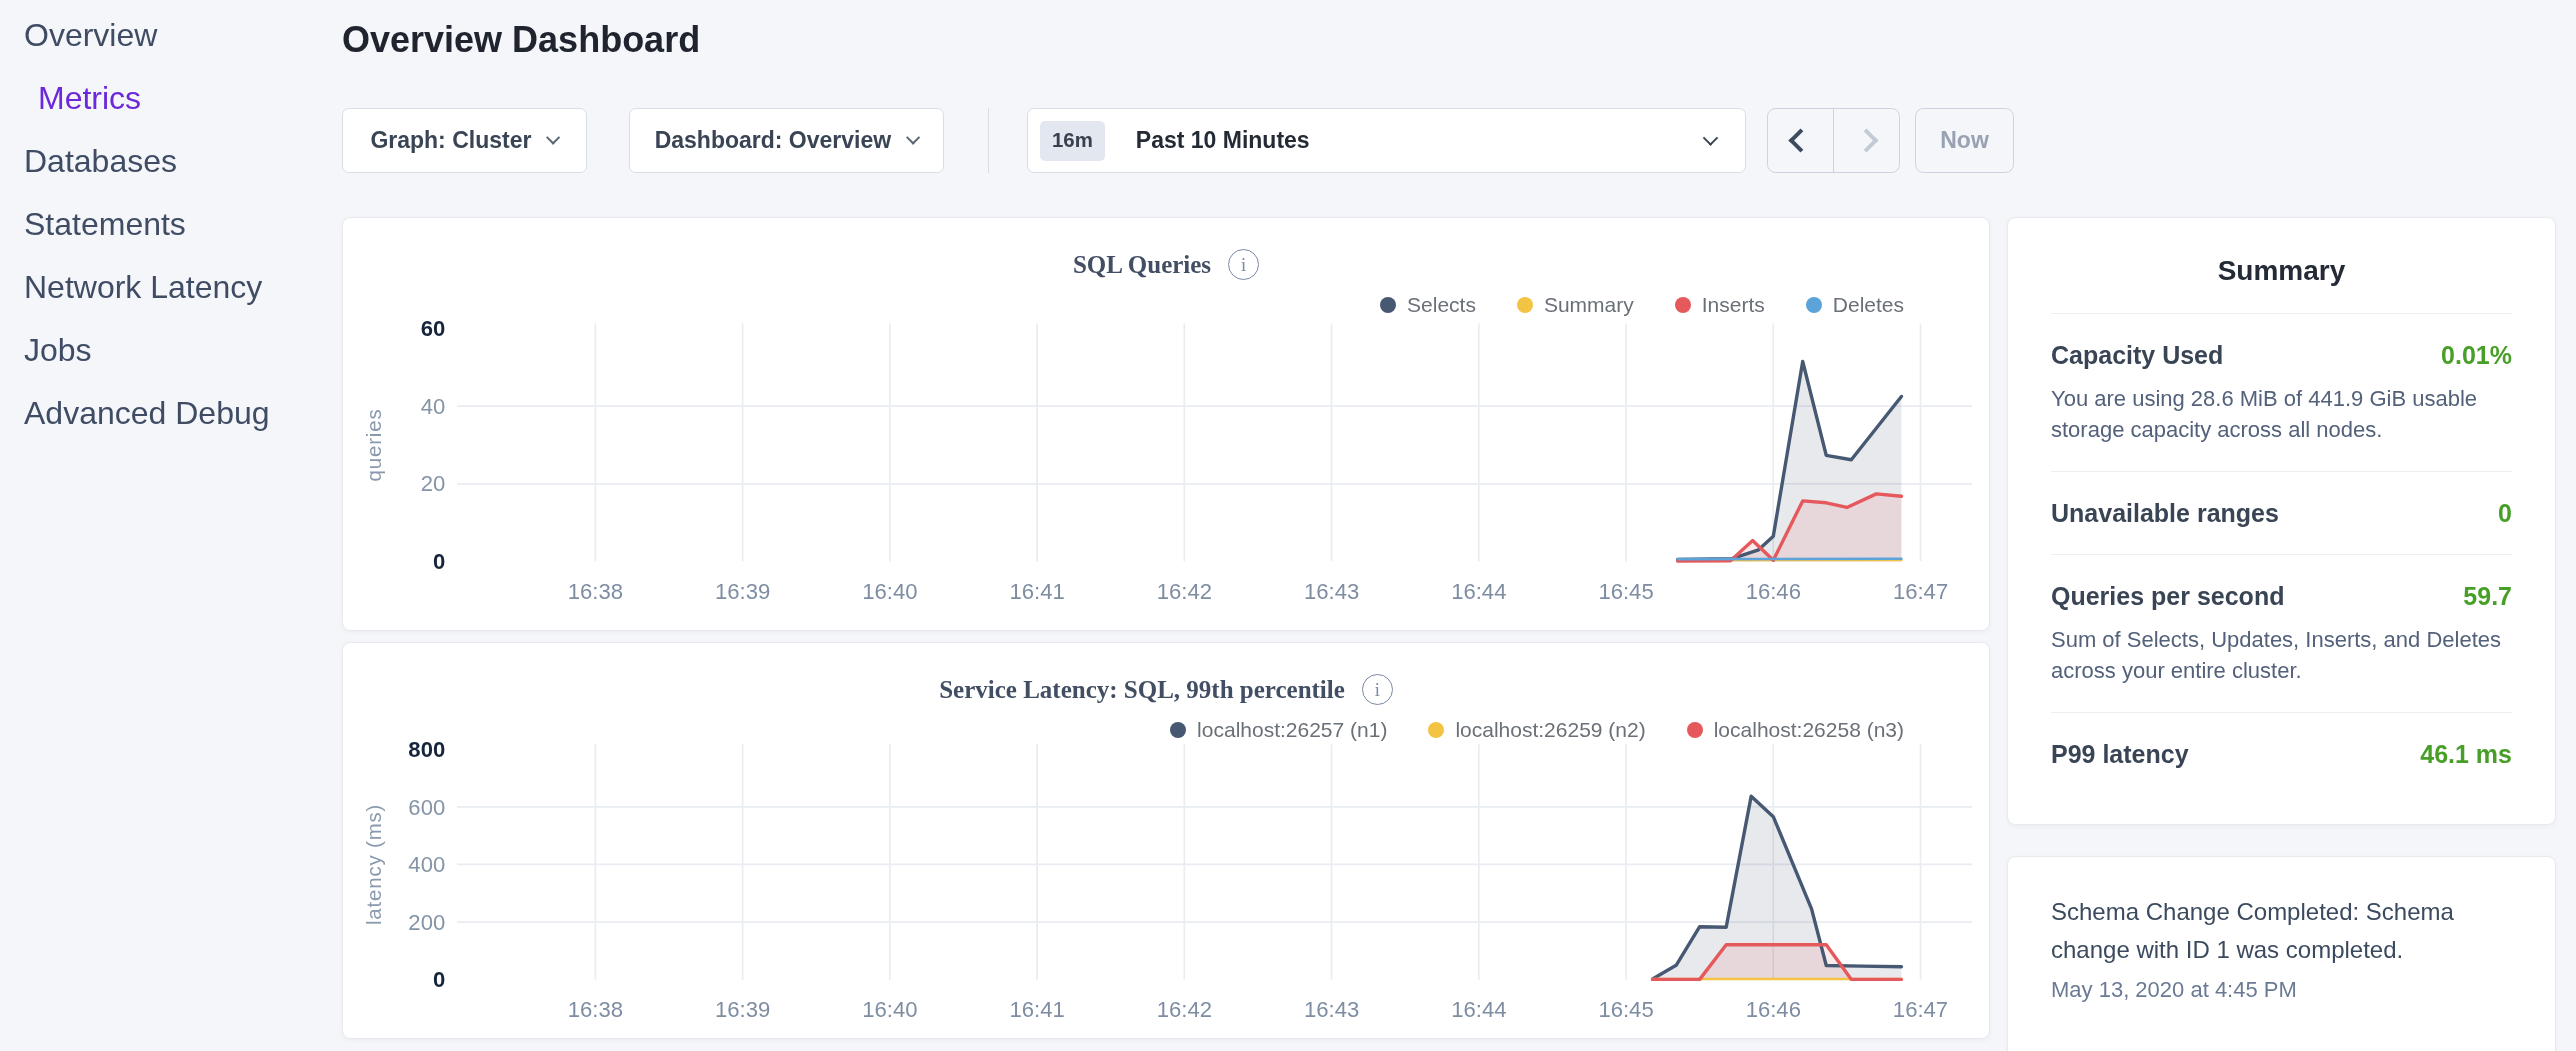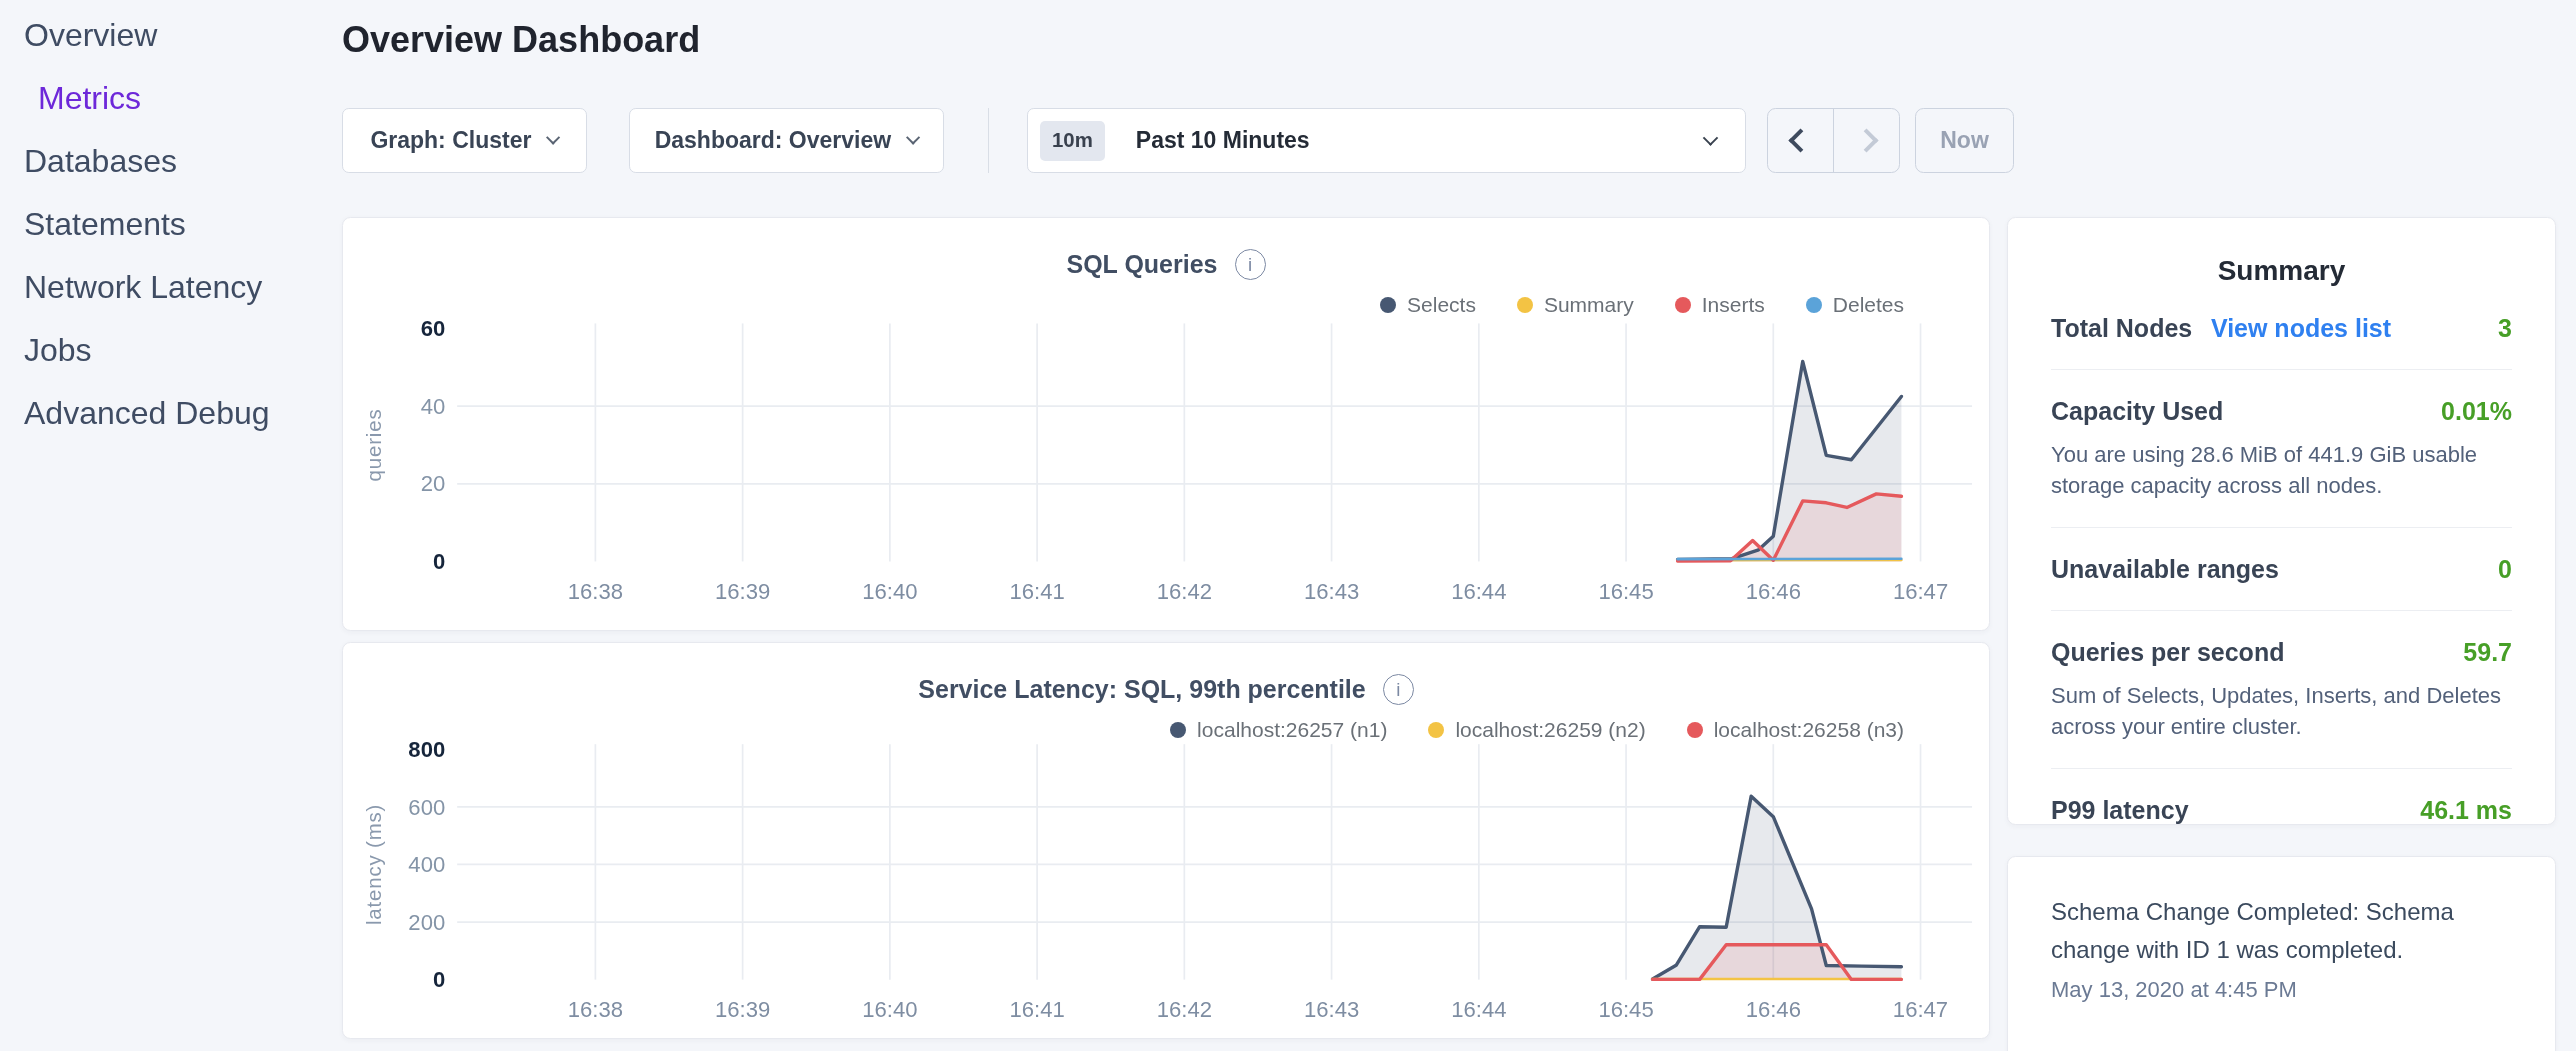--- a/index.html
+++ b/index.html
@@ -66,21 +66,21 @@
   
   .card {
     position:absolute; background:#ffffff;
     border:0.9px solid #e7e9ef; border-radius:8.5px;
     box-shadow:0 1.7px 5.1px rgba(40,50,70,0.04);
   }
   #chart-card-0 { left:0; top:217px; width:1648px; height:414px; }
   #chart-card-1 { left:0; top:642px; width:1648px; height:397px; }
   .chart-title-row {
     position:absolute; left:0; top:31px; width:100%;
-    display:flex; align-items:center; justify-content:center; gap:17px;
+    display:flex; align-items:center; justify-content:center; gap:17px;font-family:Liberation Serif, serif;
   }
   .chart-title { font-size:25px; font-weight:700; color:#414e63; }
   .info-icon {
     width:31px; height:31px; border:1.7px solid #7c89a3; border-radius:50%;
     display:flex; align-items:center; justify-content:center;
     font-size:18.7px; color:#7c89a3; font-weight:400; cursor:pointer;
   }
   .legend {
     position:absolute; right:85px; top:75px;
     display:flex; align-items:center; gap:41px;
@@ -139,21 +139,21 @@
       <span>Dashboard: Overview</span>
       <span class="chev chev-down"></span>
     </div>
     <div class="dropdown-btn" style="left:0; width:245px;">
       <span>Graph: Cluster</span>
       <span class="chev chev-down"></span>
     </div>
     <div class="toolbar-divider"></div>
 
     <div class="time-select">
-      <span class="time-badge">10m</span>
+      <span class="time-badge">16m</span>
       <span class="time-label">Past 10 Minutes</span>
       <span class="chev chev-down"></span>
     </div>
 
     <div class="pager">
       <div class="pg-btn">
         <span class="chev chev-left"></span>
       </div>
       <div class="pg-btn">
         <span class="chev chev-right"></span>
@@ -276,27 +276,20 @@
         <polyline points="1540.2,395.3 1567.9,379.1 1595.6,333.7 1626.8,334.3 1656.2,180.2 1682.2,204.3 1727.2,312.7 1744.5,379.4 1786.1,380.1 1832.9,380.8" fill="none" stroke="#475872" stroke-width="4" stroke-linejoin="round" stroke-linecap="round"></polyline>
         <polyline points="1540.2,395.3 1832.9,395.3" fill="none" stroke="#f3c344" stroke-width="3" stroke-linejoin="round" stroke-linecap="round"></polyline>
         <polyline points="1540.2,395.7 1595.6,395.7 1626.8,355.0 1744.5,355.0 1774.0,395.7 1832.9,395.7" fill="none" stroke="#e5595c" stroke-width="4" stroke-linejoin="round" stroke-linecap="round"></polyline>
       </svg>
   </div>
 </div>
 
 <div class="side-card" id="summary-card">
   <div class="side-card-title">Summary</div>
   <div class="s-rows" id="summary-rows">
-      <div>
-        <div class="s-row-top">
-          <span class="s-label">Total Nodes</span>
-          <a class="s-link">View nodes list</a>
-          <span class="s-value">3</span>
-        </div>
-      </div>
       <hr class="s-div">
       <div>
         <div class="s-row-top">
           <span class="s-label">Capacity Used</span>
           <span class="s-value">0.01%</span>
         </div>
         <p class="s-sub">You are using 28.6 MiB of 441.9 GiB usable storage capacity across all nodes.</p>
       </div>
       <hr class="s-div">
       <div>

